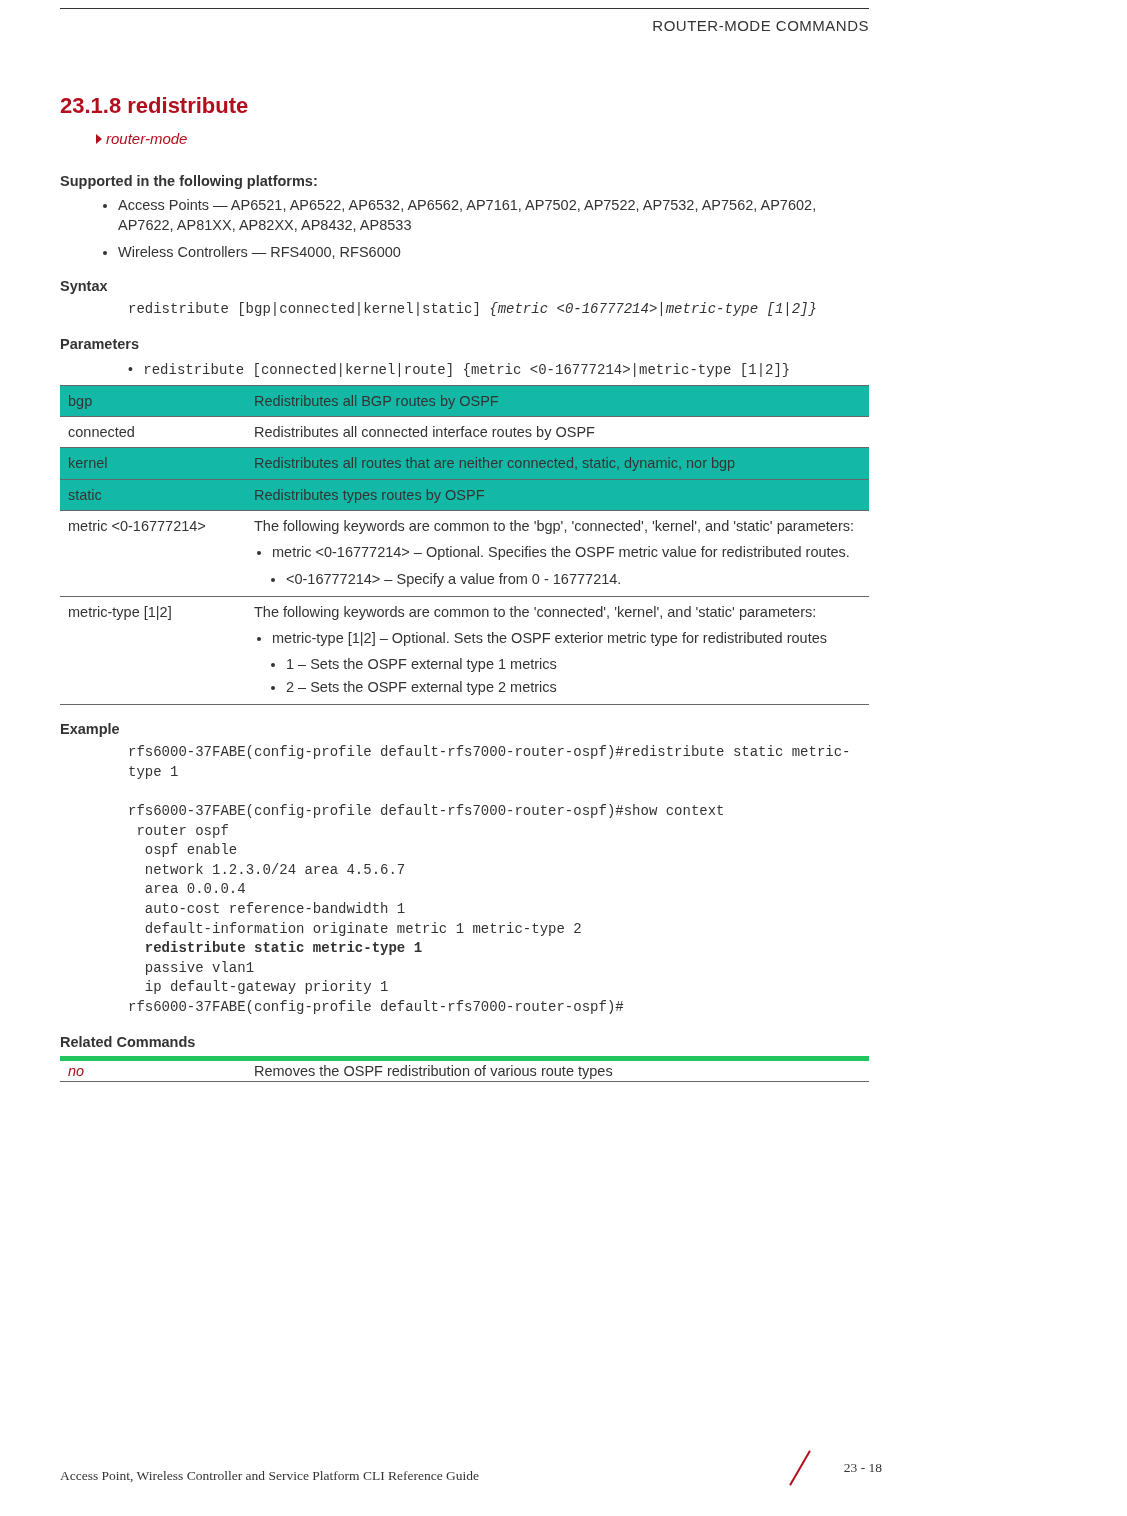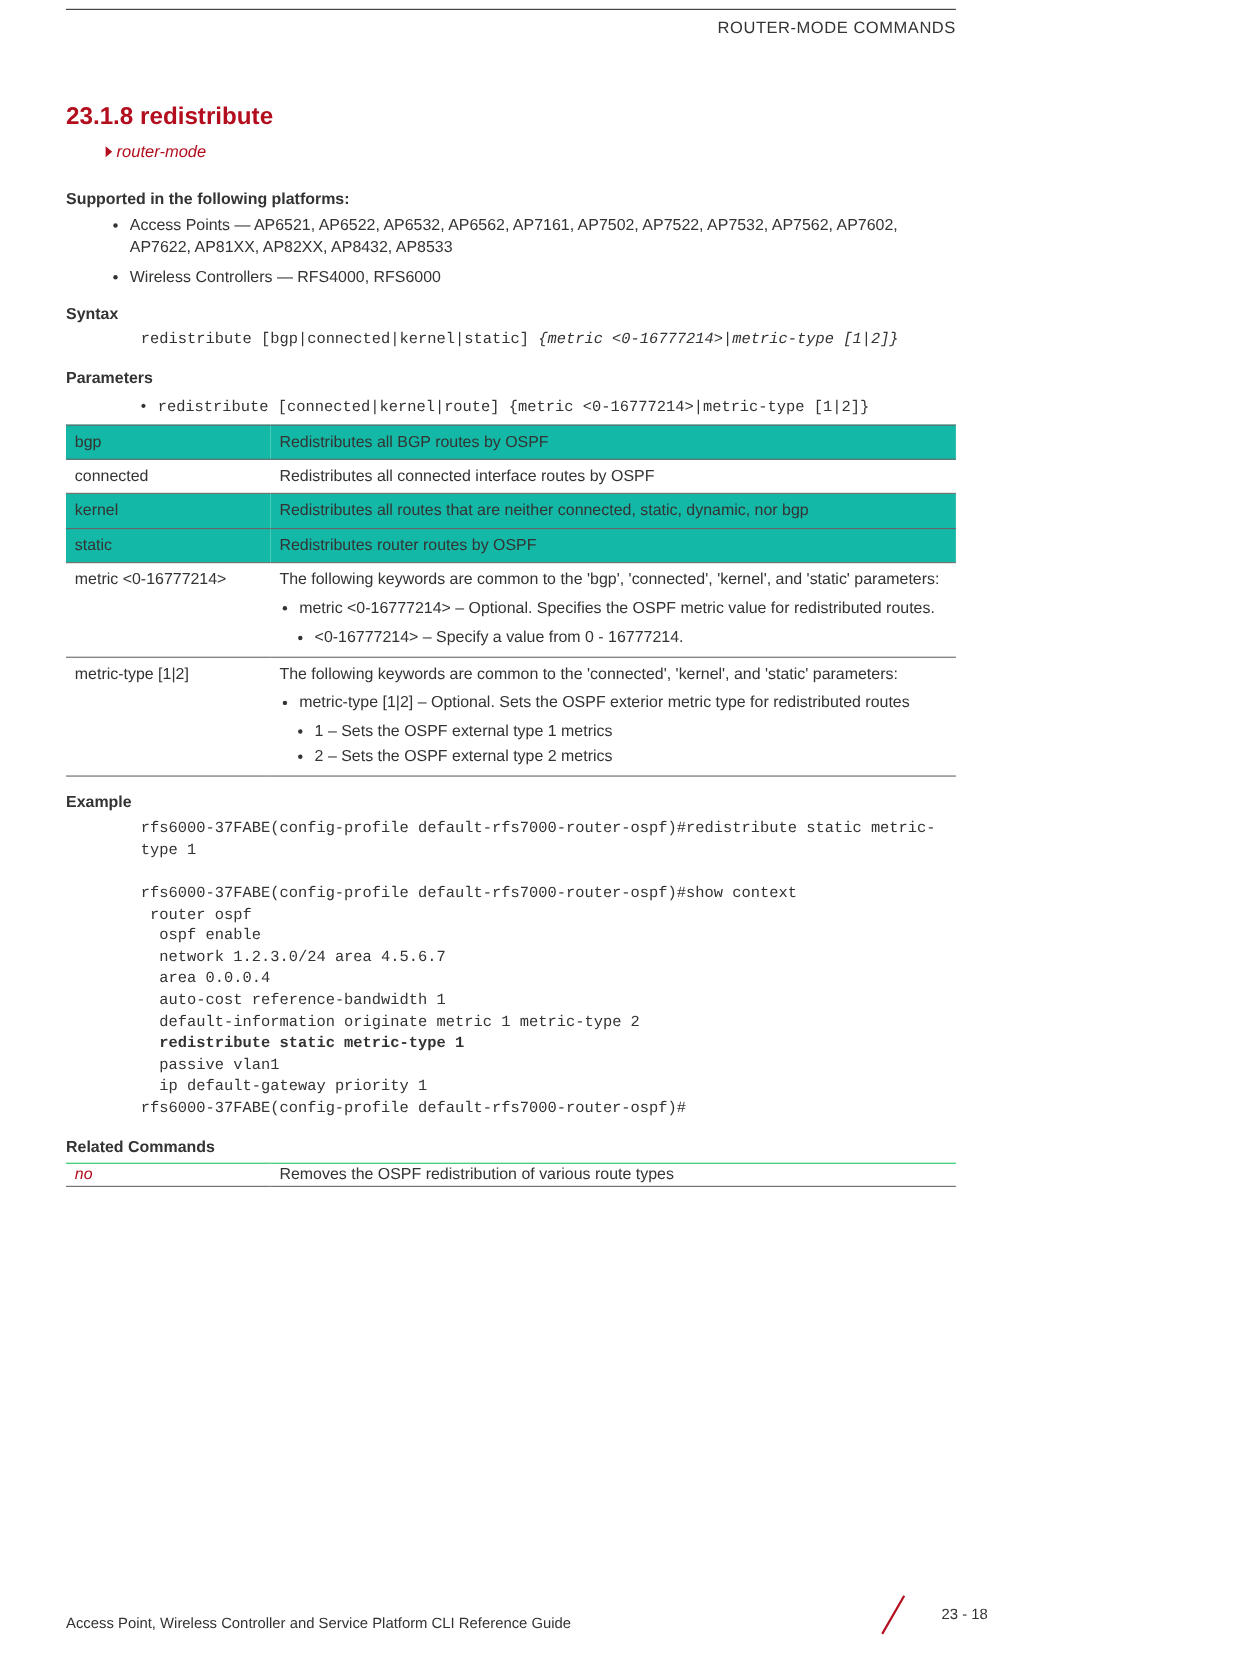--- a/index.html
+++ b/index.html
@@ -101,36 +101,37 @@
   table.params td.k { width: 170px; }
   .desc ul { margin: 6px 0 2px 18px; padding: 0; }
   .desc ul ul { margin-left: 14px; }
   .desc li { list-style: disc; margin-bottom: 2px; }
   table.related {
     width: 100%;
     border-collapse: collapse;
     margin-top: 2px;
   }
   table.related td {
-    border-top: 1px solid #22c55e;
+    border-top: 5px solid #22c55e;
     border-bottom: 1px solid #666;
     padding: 0 8px;
     font-size: 14.5px;
     margin-top: 38px;
   }
   table.related td.k {
     width: 170px;
     color: #b30e1e;
     font-style: italic;
   }
   .footer {
     position: absolute;
     left: 60px;
-    right: 31px;
+    right: 47px;
     bottom: 30px;
+    font-family: Liberation Serif, serif;
   }
   .footer-line {
     display: flex;
     justify-content: space-between;
     align-items: flex-end;
     font-size: 13.5px;
     color: #333;
   }
   .slash {
     width: 42px;
@@ -188,21 +189,21 @@
     <tr>
       <td class="k">connected</td>
       <td>Redistributes all connected interface routes by OSPF</td>
     </tr>
     <tr class="shade">
       <td class="k">kernel</td>
       <td>Redistributes all routes that are neither connected, static, dynamic, nor bgp</td>
     </tr>
     <tr class="shade">
       <td class="k">static</td>
-      <td>Redistributes router routes by OSPF</td>
+      <td>Redistributes types routes by OSPF</td>
     </tr>
     <tr>
       <td class="k">metric &lt;0-16777214&gt;</td>
       <td class="desc">
         <span>The following keywords are common to the 'bgp', 'connected', 'kernel', and 'static' parameters:</span>
         <ul>
           <li><span>metric &lt;0-16777214&gt; – Optional. Specifies the OSPF metric value for redistributed routes.</span>
             <ul>
                   <li>&lt;0-16777214&gt; – Specify a value from 0 - 16777214.</li>
                 </ul>

